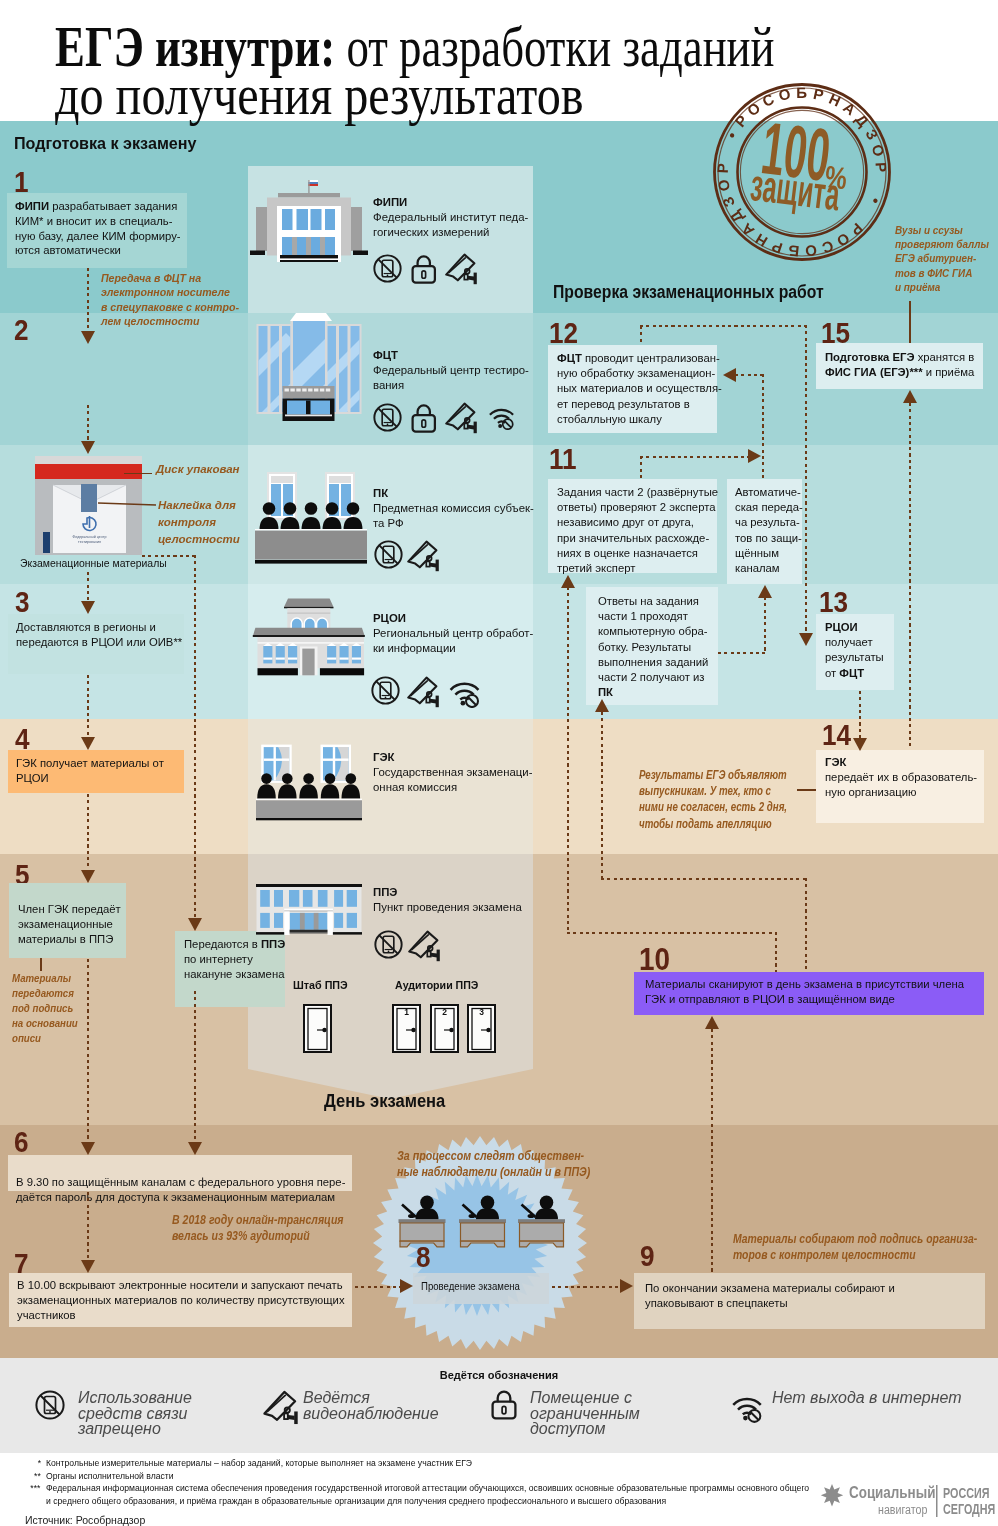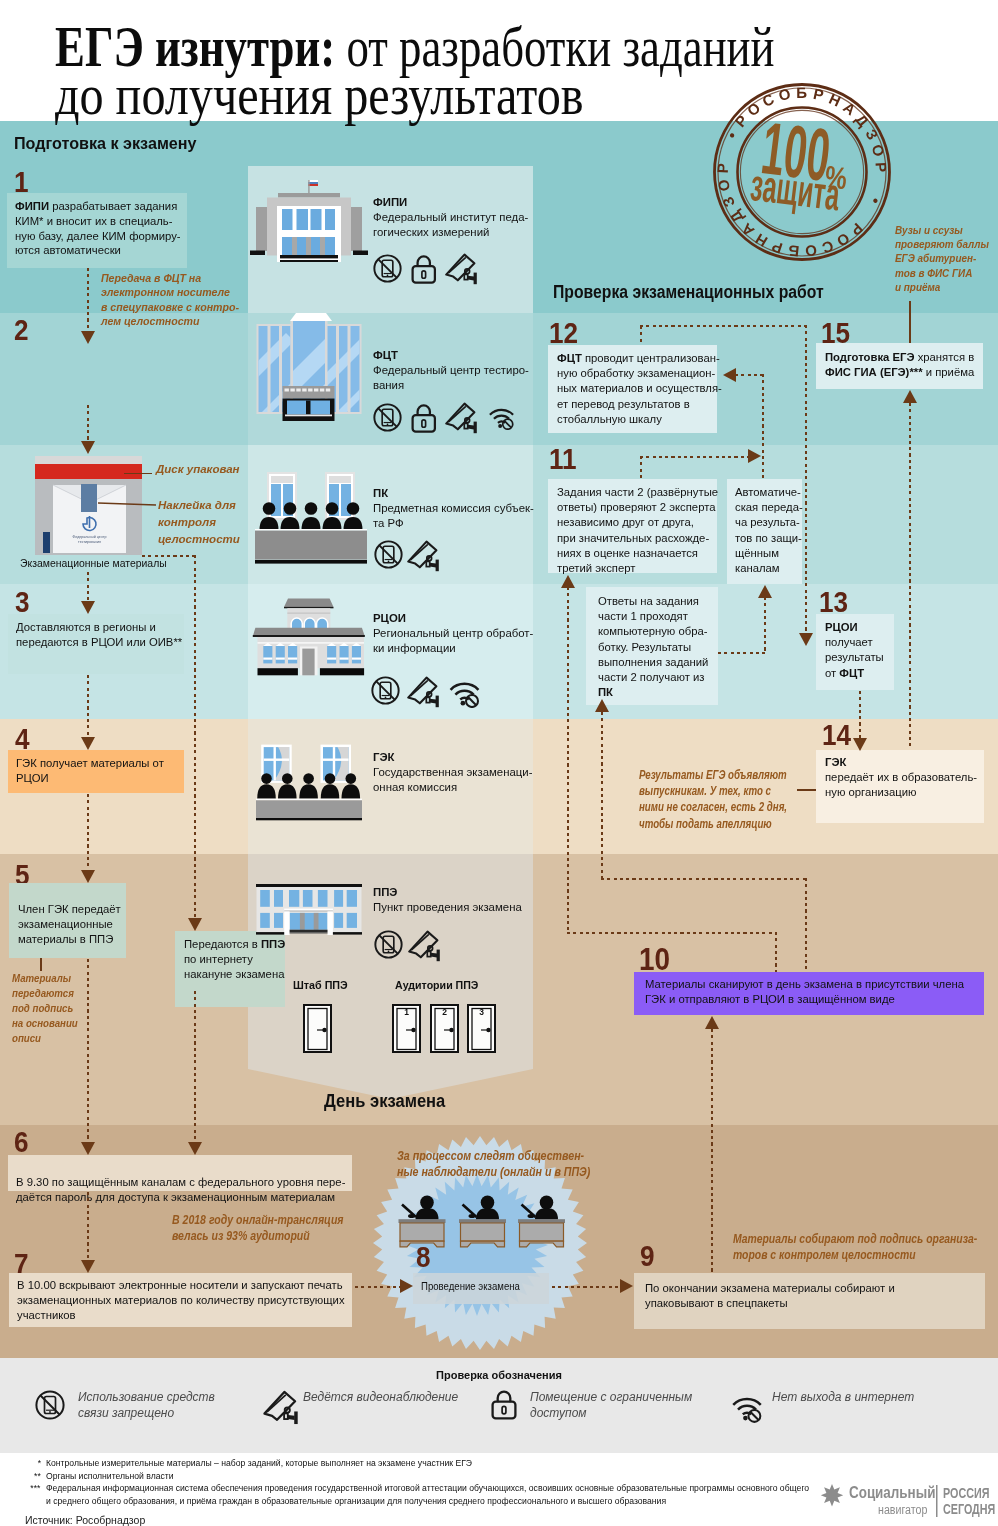--- a/index.html
+++ b/index.html
@@ -11,21 +11,21 @@
 .rbx{position:absolute;font-size:11.3px;line-height:15.2px;color:#121212;background:#ddeef0;white-space:nowrap;}
 .ann{position:absolute;font-weight:bold;font-style:italic;color:#96591f;white-space:nowrap;transform-origin:0 0;}
 .dv{position:absolute;width:2.4px;background-image:repeating-linear-gradient(180deg,#6b3a17 0 3.1px,transparent 3.1px 6.3px);}
 .dh{position:absolute;height:2.4px;background-image:repeating-linear-gradient(90deg,#6b3a17 0 3.1px,transparent 3.1px 6.3px);}
 .ad{position:absolute;width:0;height:0;border-left:7px solid transparent;border-right:7px solid transparent;border-top:13px solid #6b3a17;}
 .au{position:absolute;width:0;height:0;border-left:7px solid transparent;border-right:7px solid transparent;border-bottom:13px solid #6b3a17;}
 .ar{position:absolute;width:0;height:0;border-top:7px solid transparent;border-bottom:7px solid transparent;border-left:13px solid #6b3a17;}
 .al{position:absolute;width:0;height:0;border-top:7px solid transparent;border-bottom:7px solid transparent;border-right:13px solid #6b3a17;}
 .bname{font-weight:bold;}
 .blbl{position:absolute;font-size:11.4px;line-height:15.2px;color:#121212;white-space:nowrap;}
-.leg{position:absolute;font-size:12px;line-height:15.5px;font-style:italic;color:#4b4b4b;}
+.leg{position:absolute;font-size:16px;line-height:15.5px;font-style:italic;color:#4b4b4b;}
 </style>
 </head>
 <body>
 <div id="page">
   <div class="band" style="top:121px;height:192px;background:#8bcacc;"></div>
   <div class="band" style="top:313px;height:132px;background:#a2d4d5;"></div>
   <div class="band" style="top:445px;height:139px;background:#b6dddd;"></div>
   <div class="band" style="top:584px;height:135px;background:#c5e4e5;"></div>
   <div class="band" style="top:719px;height:135px;background:#eeddc4;"></div>
   <div class="band" style="top:854px;height:271px;background:#d8c1a4;"></div>
@@ -127,21 +127,21 @@
 
   <div class="blbl" style="left:373px;top:195px;"><span class="bname">ФИПИ</span><br>Федеральный институт педа-<br>гогических измерений</div>
   <div class="blbl" style="left:373px;top:348px;"><span class="bname">ФЦТ</span><br>Федеральный центр тестиро-<br>вания</div>
   <div class="blbl" style="left:373px;top:486px;"><span class="bname">ПК</span><br>Предметная комиссия субъек-<br>та РФ</div>
   <div class="blbl" style="left:373px;top:611px;"><span class="bname">РЦОИ</span><br>Региональный центр обработ-<br>ки информации</div>
   <div class="blbl" style="left:373px;top:750px;"><span class="bname">ГЭК</span><br>Государственная экзаменаци-<br>онная комиссия</div>
   <div class="blbl" style="left:373px;top:885px;"><span class="bname">ППЭ</span><br>Пункт проведения экзамена</div>
   <div class="abs" style="left:293px;top:978px;font-size:11.8px;font-weight:bold;color:#111;white-space:nowrap;transform:scaleX(0.91);transform-origin:0 0;">Штаб ППЭ</div>
   <div class="abs" style="left:395px;top:978px;font-size:11.8px;font-weight:bold;color:#111;white-space:nowrap;transform:scaleX(0.9);transform-origin:0 0;">Аудитории ППЭ</div>
 
-  <div class="abs" style="left:0px;top:1369px;width:998px;text-align:center;font-size:11px;font-weight:bold;color:#111;">Проверка обозначения</div>
+  <div class="abs" style="left:0px;top:1369px;width:998px;text-align:center;font-size:11px;font-weight:bold;color:#111;">Ведётся обозначения</div>
   <div class="leg" style="left:78px;top:1390px;width:170px;">Использование средств связи запрещено</div>
   <div class="leg" style="left:303px;top:1390px;width:200px;">Ведётся видеонаблюдение</div>
   <div class="leg" style="left:530px;top:1390px;width:170px;">Помещение с ограниченным доступом</div>
   <div class="leg" style="left:772px;top:1390px;width:200px;">Нет выхода в интернет</div>
   <div class="abs" style="left:46px;top:1457px;font-size:9.4px;line-height:12.6px;color:#111;white-space:nowrap;transform:scaleX(0.92);transform-origin:0 0;">
     <div style="position:relative;"><span style="position:absolute;left:-9px;">*</span> Контрольные измерительные материалы – набор заданий, которые выполняет на экзамене участник ЕГЭ</div>
     <div style="position:relative;"><span style="position:absolute;left:-13px;">**</span> Органы исполнительной власти</div>
     <div style="position:relative;"><span style="position:absolute;left:-17px;">***</span> Федеральная информационная система обеспечения проведения государственной итоговой аттестации обучающихся, освоивших основные образовательные программы основного общего<br>и среднего общего образования, и приёма граждан в образовательные организации для получения среднего профессионального и высшего образования</div>
   </div>
   <div class="abs" style="left:25px;top:1514px;font-size:10.5px;color:#222;">Источник: Рособрнадзор</div>

